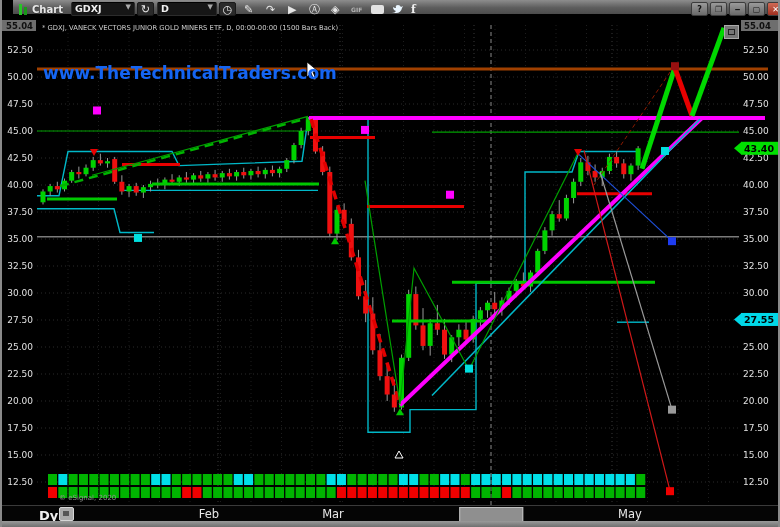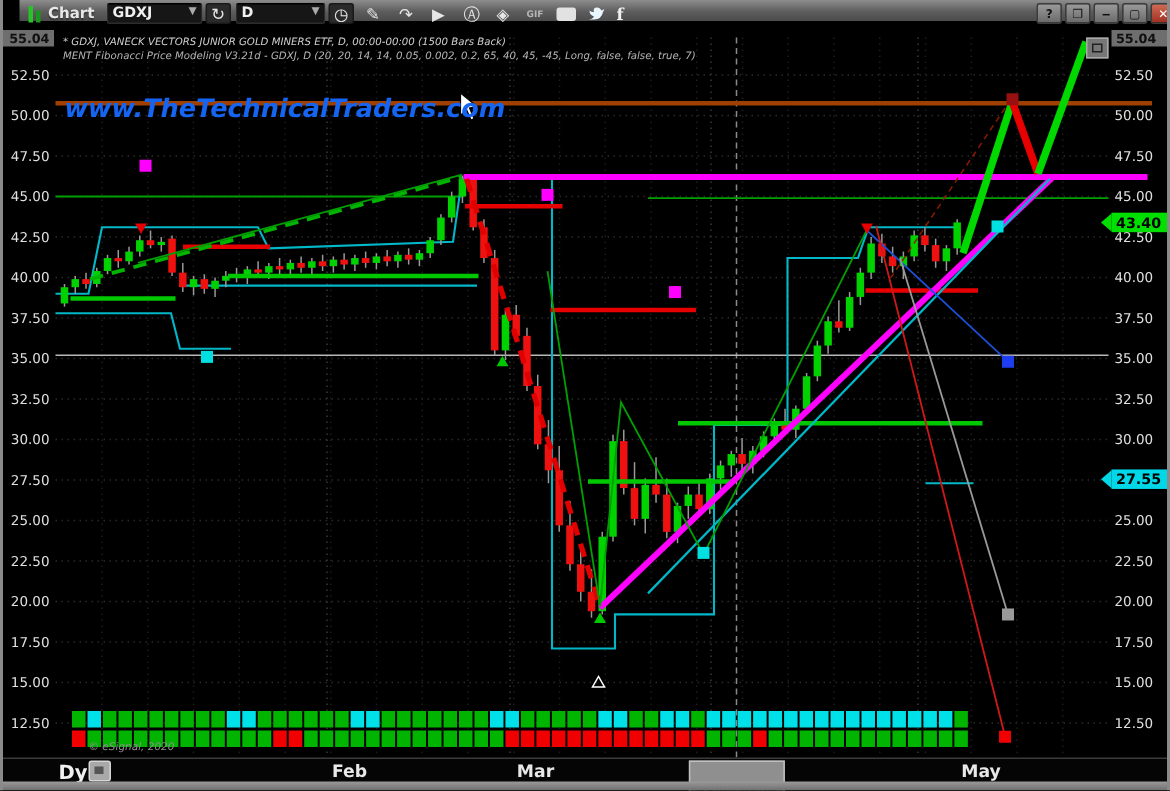--- a/index.html
+++ b/index.html
@@ -17,34 +17,34 @@
   .tb-btn{background:#2a2a2a;border:1px solid #1a1a1a;border-radius:2px;color:#d8d8d8;
     font-size:9px;display:flex;align-items:center;justify-content:center;box-sizing:border-box;}
   .tb-ico{color:#e6e6e6;font-size:11px;}
   .winbtn{width:15px;height:12px;margin-left:2px;background:linear-gradient(#9a9a9a,#6a6a6a);
     border:1px solid #3c3c3c;border-radius:2px;color:#111;font-size:8px;font-weight:bold;
     display:flex;align-items:center;justify-content:center;}
   .winbtn.close{background:linear-gradient(#d06a55,#a03020);color:#fff;}
   #winicon{position:absolute;left:5px;top:4px;width:12px;height:11px;}
   #winicon span{position:absolute;width:3px;background:#27c427;}
   
-  .ovl{position:absolute;z-index:20;white-space:nowrap;font-style:italic;}
+  .ovl{position:absolute;z-index:20;white-space:nowrap;}
   #study1{left:40px;top:24px;color:#cfcfcf;font-size:6.8px;}
   #study2{left:40px;top:33px;color:#b5b5b5;font-size:6.8px;}
   #watermark{left:41px;top:53px;color:#1565f2;font-size:17px;font-weight:bold;margin-top:10px;}
   #charttitle{left:44px;top:74px;color:#ffffff;font-size:15.5px;font-weight:bold;}
   #copyright{left:57px;top:494px;color:#8f8f8f;font-size:7px;}
   
   #timebar{position:absolute;left:0;top:505px;width:780px;height:16px;background:#050505;
     border-top:1px solid #3a3a3a;z-index:25;}
   #dyn{position:absolute;left:37px;top:2px;color:#f0f0f0;font-size:13px;font-weight:bold;}
   #dynlock{position:absolute;left:57px;top:1px;width:13px;height:12px;background:#a9a9a9;
     border:1px solid #d6d6d6;border-radius:2px;}
   #dynlock i{position:absolute;left:3px;top:3px;width:6px;height:5px;background:#555;display:block;}
-  .month{position:absolute;top:1px;transform:translateX(-50%);color:#e8e8e8;font-size:11.5px;font-weight:bold;margin-left:24px;}
+  .month{position:absolute;top:1px;transform:translateX(-50%);color:#e8e8e8;font-size:11.5px;font-weight:normal;}
   #cursordate{position:absolute;top:1px;transform:translateX(-50%);background:#8f8f8f;color:#000;
     font-size:8.5px;font-weight:bold;padding:17px 4px;border:1px solid #c0c0c0;}
   #bottomframe{position:absolute;left:0;top:521px;width:780px;height:6px;
     background:linear-gradient(#9a9a9a,#6f6f6f);z-index:26;}
   #plot-svg{position:absolute;left:0;top:0;z-index:5;}
   #newwin-icon{position:absolute;left:722px;top:25px;width:13px;height:12px;background:#777;
     border:1px solid #aaa;z-index:21;}
   #newwin-icon i{position:absolute;left:3px;top:3px;width:5px;height:4px;border:1px solid #222;display:block;}
 </style>
 </head>
@@ -510,21 +510,20 @@
     <div class="tb-item" style="right:5px;display:flex">
       <span class="winbtn">?</span>
       <span class="winbtn">❐</span>
       <span class="winbtn">‒</span>
       <span class="winbtn">▢</span>
       <span class="winbtn close">✕</span>
     </div>
   </div>
 
   <div class="ovl" id="study1">* GDXJ, VANECK VECTORS JUNIOR GOLD MINERS ETF, D, 00:00-00:00 (1500 Bars Back)</div>
-  <div class="ovl" id="study2">MENT Fibonacci Price Modeling V3.21d - GDXJ, D (20, 20, 14, 14, 0.05, 0.002, 0.2, 65, 40, 45, -45, Long, false, false, true, 7)</div>
   <div class="ovl" id="watermark">www.TheTechnicalTraders.com</div>
   <div class="ovl" id="copyright">© eSignal, 2020</div>
   <div id="newwin-icon">
       <i></i>
     </div>
 
   <div id="timebar">
     <span id="dyn">Dyn</span>
     <span id="dynlock">
         <i></i>

